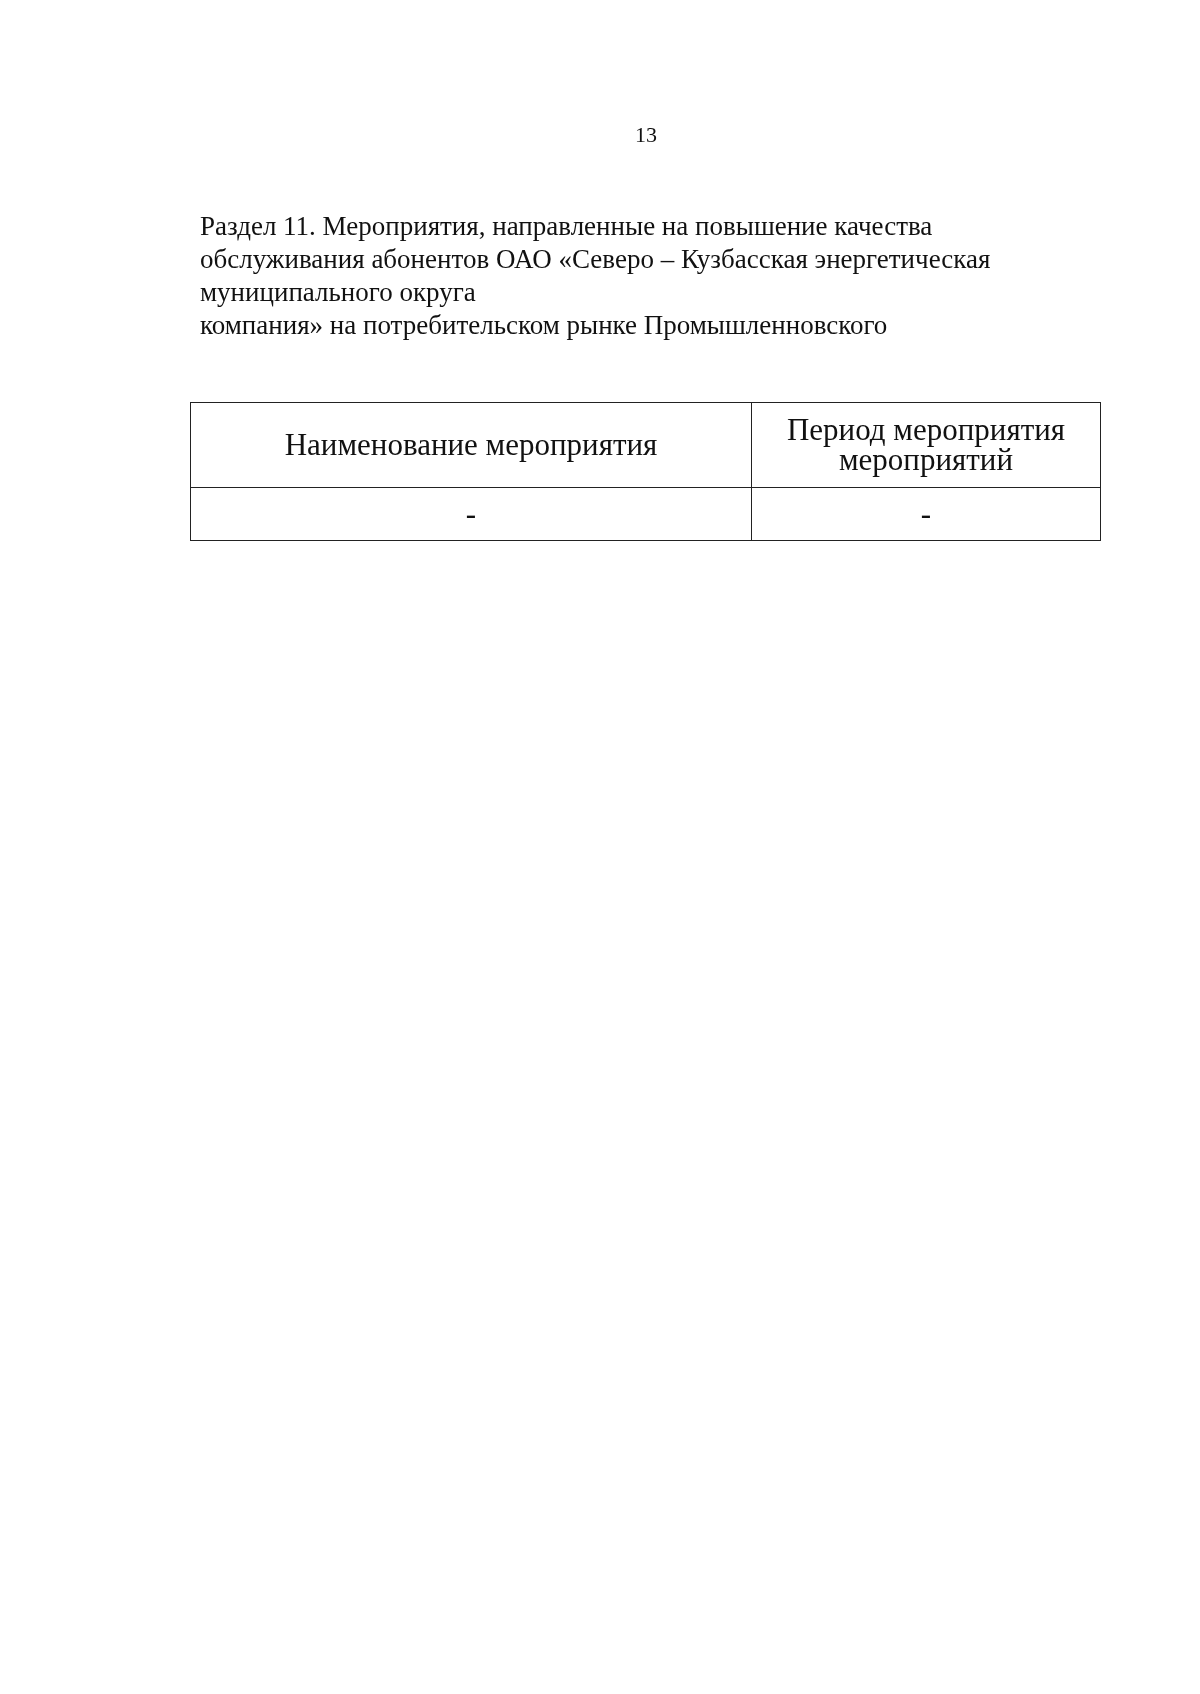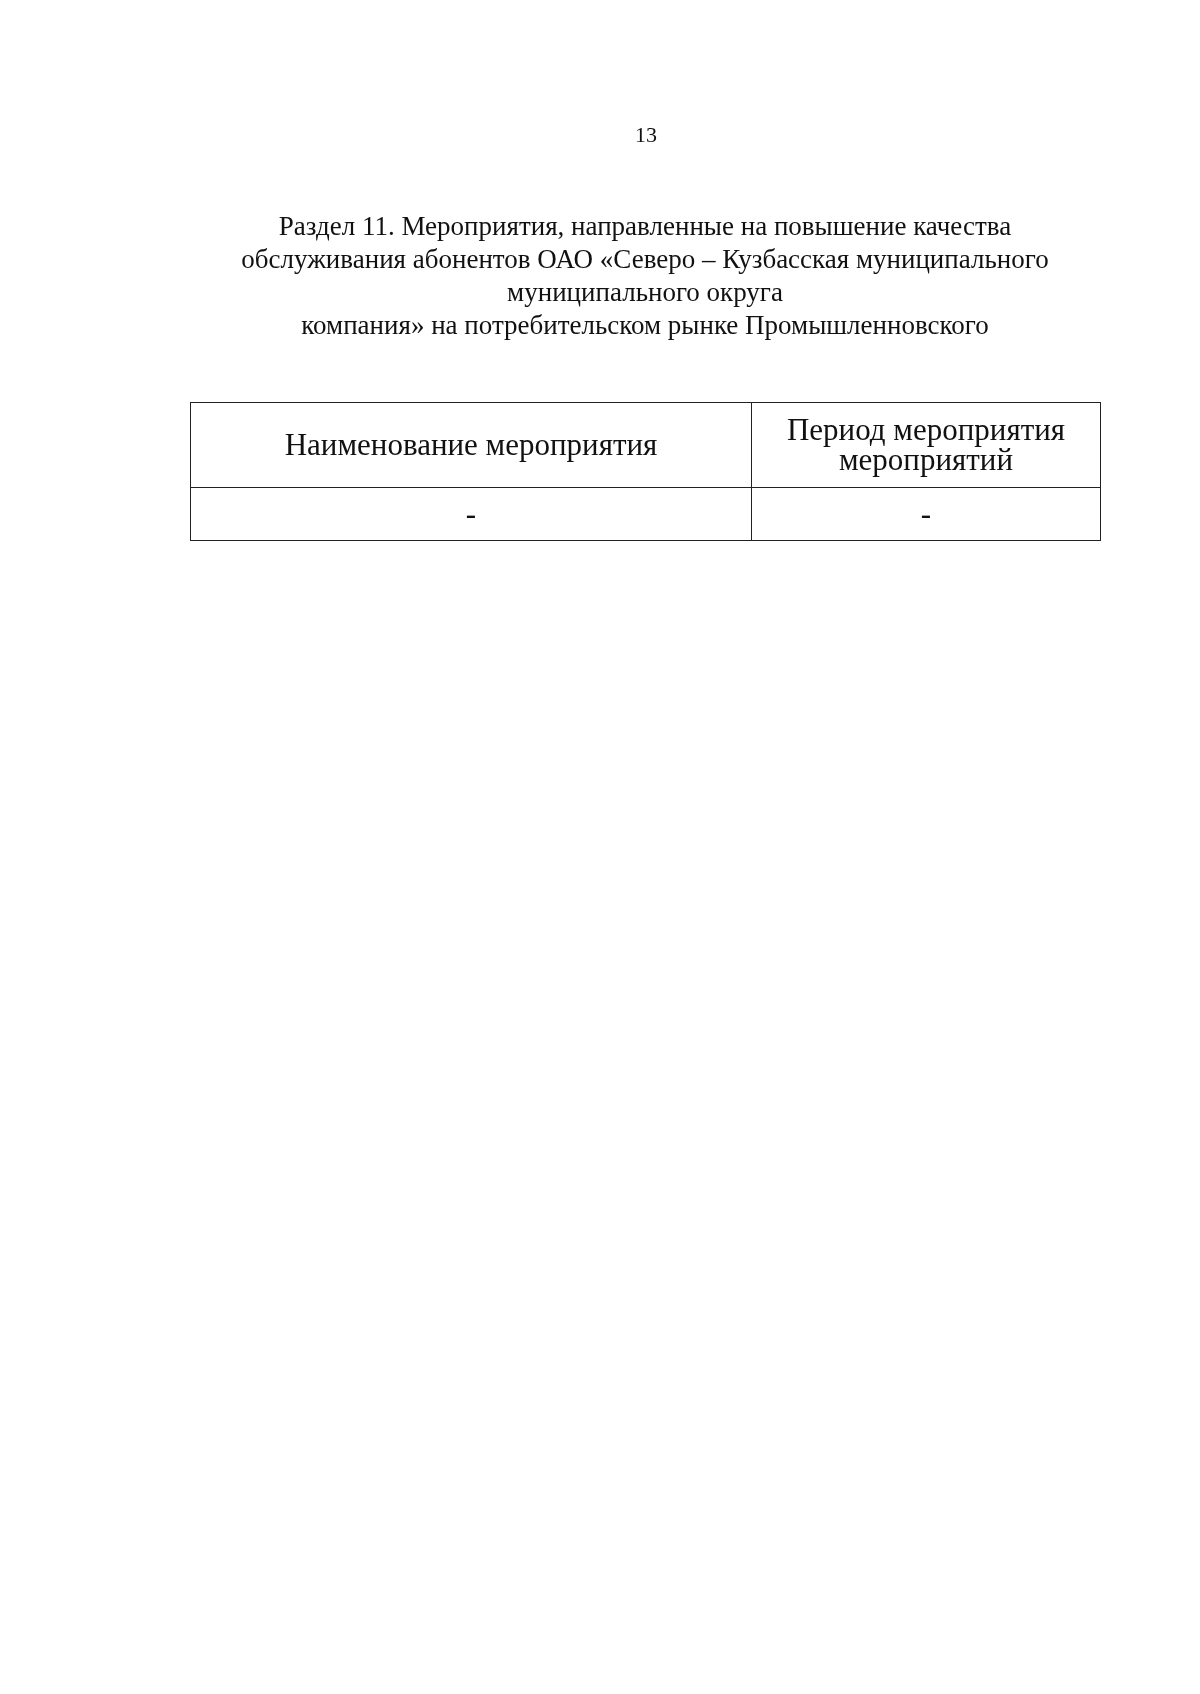--- a/index.html
+++ b/index.html
@@ -6,21 +6,21 @@
     body {
       width: 1200px; height: 1694px; position: relative; overflow: hidden;
       font-family: "Liberation Serif", "DejaVu Serif", serif; color: #111;
     }
     .page-number {
       position: absolute; top: 122px; left: 0; width: 1292px;
       text-align: center; font-size: 22px;
     }
     .section-title {
       position: absolute; top: 210px; left: 200px; width: 890px;
-      text-align: center; font-size: 27px; line-height: 33px;
+      text-align: left; font-size: 27px; line-height: 33px;
     }
     .section-title span { display: block; }
     table.events {
       position: absolute; top: 402px; left: 190px; width: 911px;
       border-collapse: collapse; font-size: 31px;
     }
     table.events th, table.events td {
       border: 1.5px solid #222; text-align: center; font-weight: normal;
       vertical-align: middle; padding: 0 10px;
     }
@@ -28,21 +28,21 @@
     table.events td { height: 52px; }
     .col-name { width: 540px; }
   </style>
 </head>
 <body>
 
 <div class="page-number">13</div>
 
 <div class="section-title">
   <span>Раздел 11. Мероприятия, направленные на повышение качества</span>
-  <span>обслуживания абонентов ОАО «Северо – Кузбасская муниципального</span>
+  <span>обслуживания абонентов ОАО «Северо – Кузбасская энергетическая</span>
   <span>муниципального округа</span>
   <span>компания» на потребительском рынке Промышленновского</span>
 </div>
 
 <table class="events">
   <thead>
     <tr>
       <th class="col-name">Наименование мероприятия</th>
       <th>Период мероприятия мероприятий</th>
     </tr>

